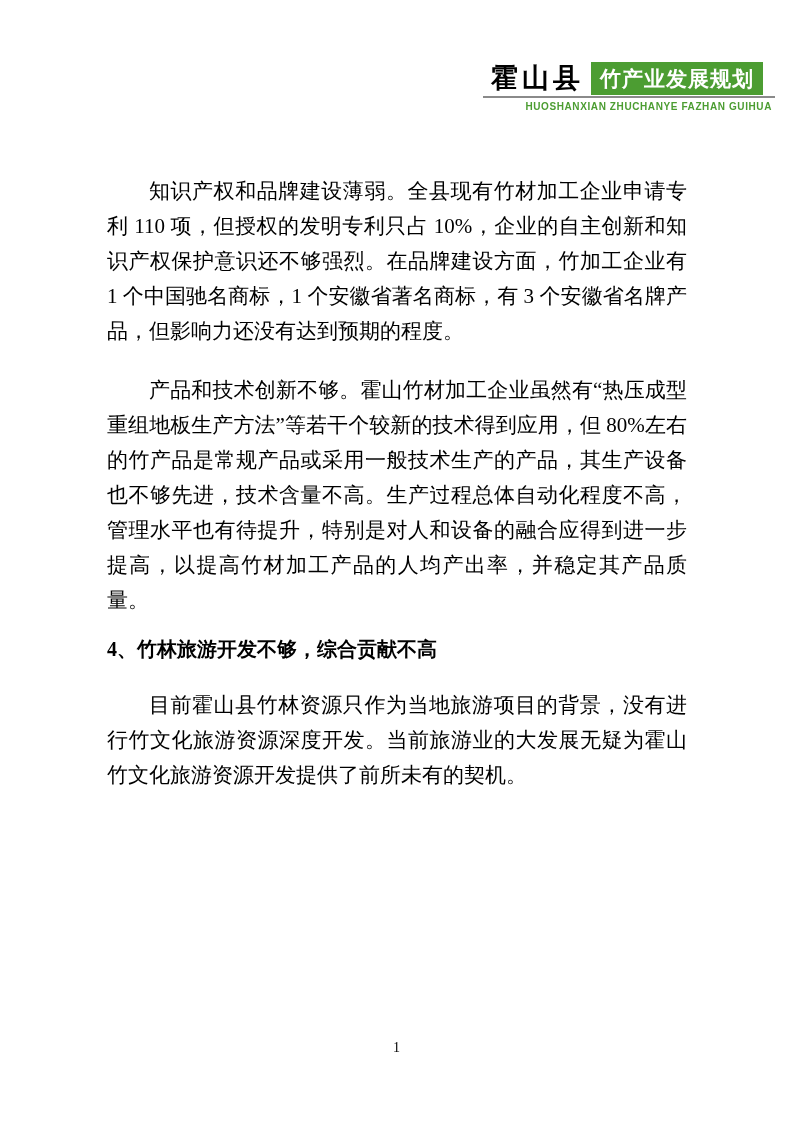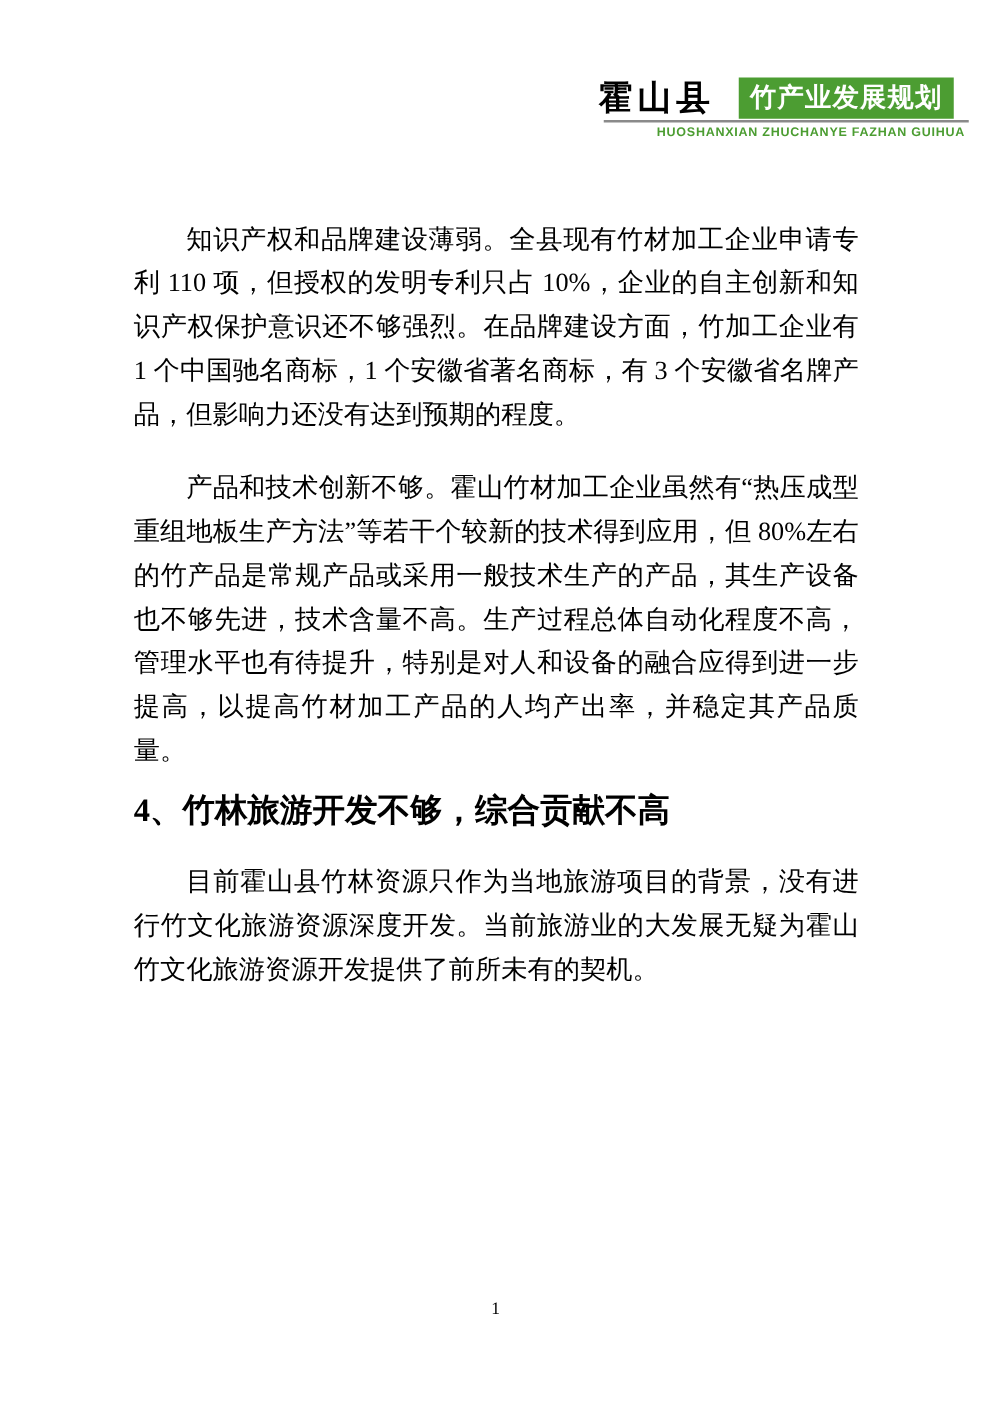--- a/index.html
+++ b/index.html
@@ -37,21 +37,20 @@
   .title-badge {
     background: var(--accent);
     color: #ffffff;
     font-family: Liberation Sans, sans-serif;
     font-size: 21px;
     font-weight: bold;
     line-height: 33px;
     padding: 0 9px;
     letter-spacing: 1px;
     white-space: nowrap;
-    margin-left: 12px;
   }
   .header-rule {
     position: absolute;
     top: 96px;
     left: 483px;
     right: 18px;
     height: 2px;
     background: var(--rule);
   }
   .header-subtitle {
@@ -76,21 +75,21 @@
   .content p {
     margin: 0 0 16px 0;
     font-size: 21px;
     line-height: 35px;
     text-align: justify;
     text-justify: inter-ideograph;
     word-break: break-all;
   }
   .content p.indent { text-indent: 42px; margin-top: 24px; }
   .section-heading {
-    font-size: 26px;
+    font-size: 20px;
     font-weight: bold;
     line-height: 30px;
     margin: 14px 0 22px 0;
   }
 
   
   .page-number {
     position: absolute;
     top: 1040px;
     left: 0;

